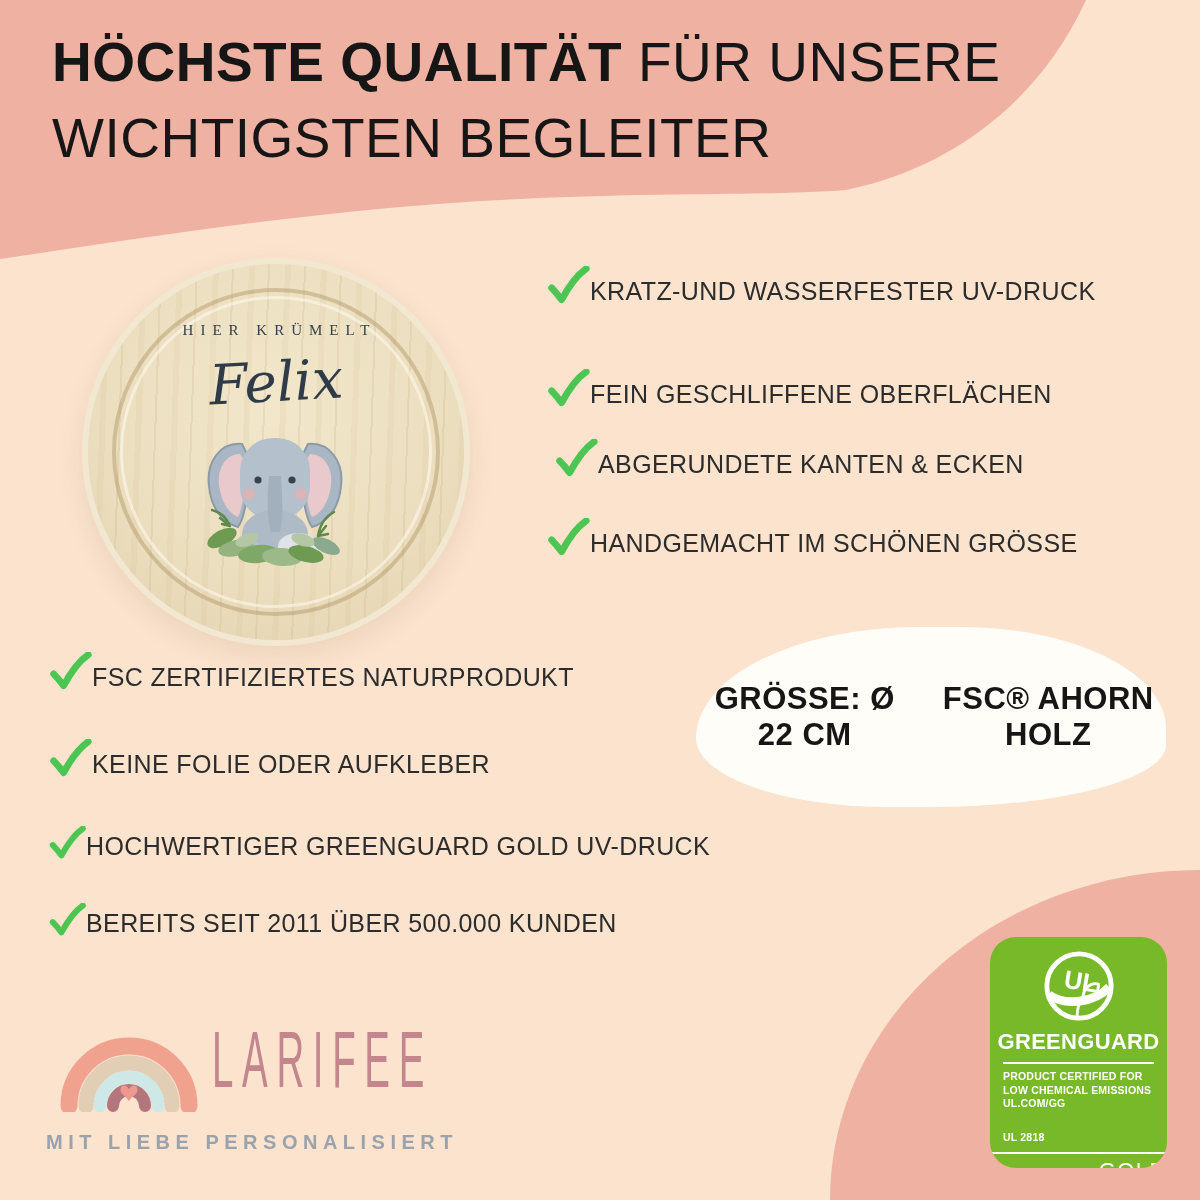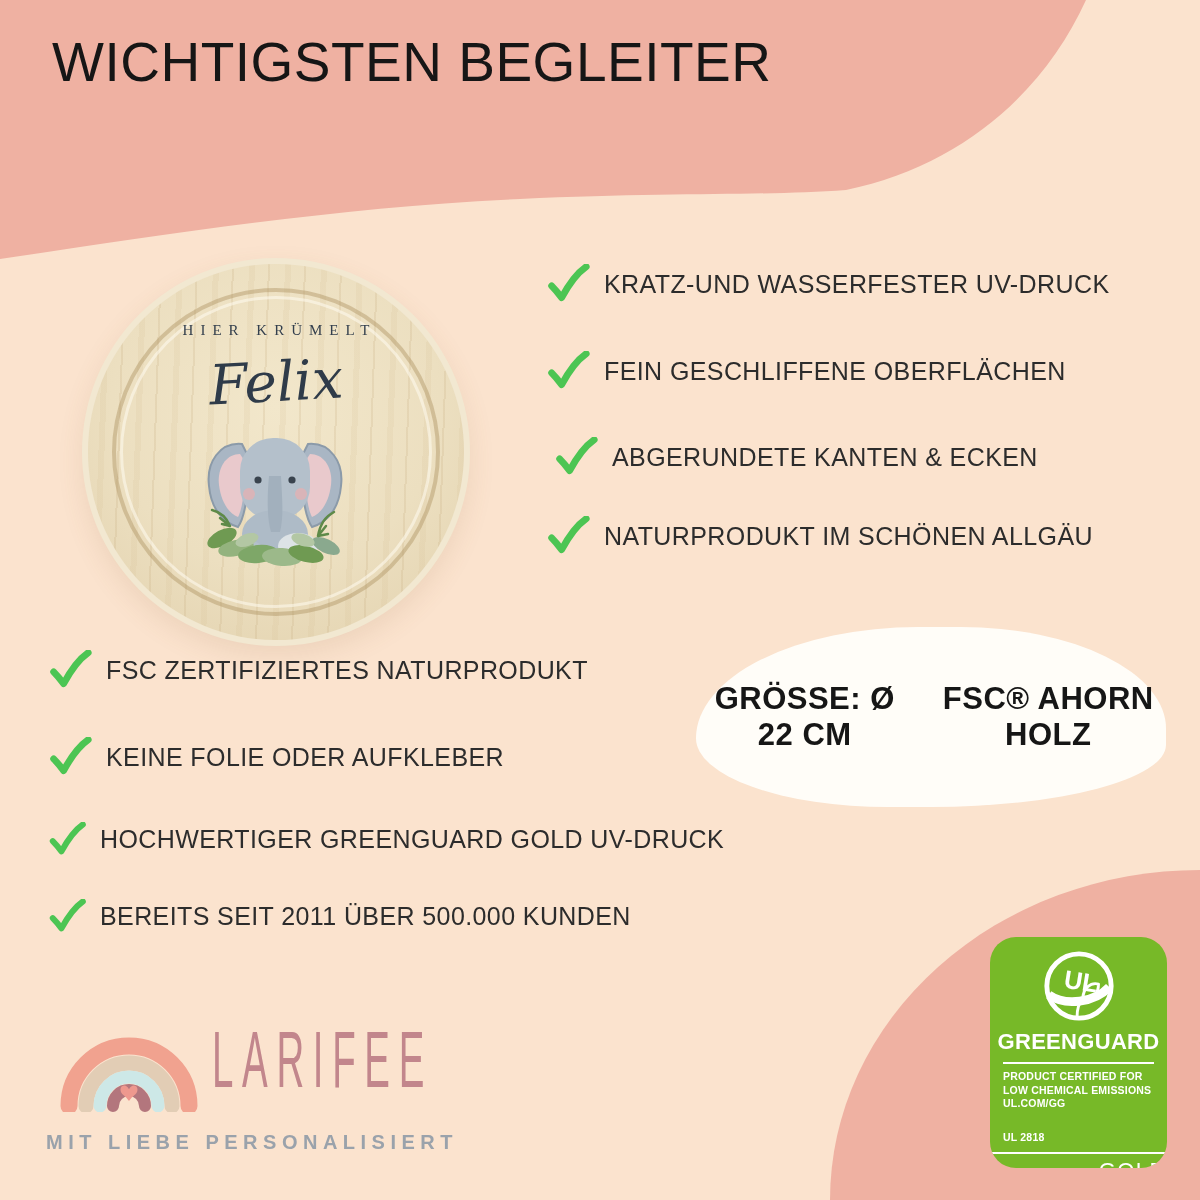--- a/index.html
+++ b/index.html
@@ -46,27 +46,27 @@
   }
   .board-name {
     position:absolute; top:92px; width:100%; text-align:center;
     font-family:"DejaVu Serif", serif; font-style:italic; font-size:55px;
     color:#2f3b49; transform:rotate(-3deg);
   }
   .elephant { position:absolute; left:118px; top:160px; }
 
   
   .feature {
-    position:absolute; display:flex; align-items:center; gap:14px; height:44px;
+    position:absolute; display:flex; align-items:flex-end; gap:0; height:44px;
     z-index:3; white-space:nowrap;
   }
   .feature .label { font-size:25px; color:#2c2c2c; letter-spacing:.4px; }
   .check { flex:0 0 auto; }
 
-  .fr1 { left:546px; top:262px; } .fr2 { left:546px; top:349px; }
+  .fr1 { left:546px; top:262px; } .fr2 { left:546px; top:365px; }
   .fr3 { left:554px; top:435px; } .fr4 { left:546px; top:514px; }
   .fl1 { left:48px;  top:648px; } .fl2 { left:48px;  top:735px; }
   .fl3 { left:48px;  top:817px; } .fl4 { left:48px;  top:894px; }
 
   
   .size-card {
     position:absolute; left:696px; top:627px; width:470px; height:180px; z-index:2;
     background:#fffdf8;
     border-radius:52% 48% 55% 45% / 68% 62% 38% 42%;
     display:flex; align-items:center; justify-content:center;
@@ -115,20 +115,21 @@
 </head>
 <body>
 
 <div class="canvas">
 
   <svg class="header-wave" width="1200" height="300" viewBox="0 0 1200 300">
     <path d="M0 0 L1086 0 C1044 92 962 166 846 190 C766 196 674 192 520 199 C332 207 144 238 0 259 Z" fill="#efb1a2"></path>
   </svg>
 
   <div class="headline">
+    <div><span class="bold">HÖCHSTE QUALITÄT</span> <span>FÜR UNSERE</span></div>
     <div>WICHTIGSTEN BEGLEITER</div>
   </div>
 
   <div class="corner-blob"></div>
 
   <div class="board">
     <div class="board-face"></div>
     <div class="board-groove"></div>
     <div class="board-groove-hl"></div>
     <div class="board-line1">HIER KRÜMELT</div>
@@ -184,21 +185,21 @@
   <div class="feature fr3">
     <svg class="check" width="44" height="40" viewBox="0 0 48 44">
         <path d="M6 24 C10 28 14 33 17 37 C24 24 34 10 44 3" stroke="#4cc553" stroke-width="7.5" fill="none" stroke-linecap="round" stroke-linejoin="round"></path>
       </svg>
     <span class="label">ABGERUNDETE KANTEN &amp; ECKEN</span>
   </div>
   <div class="feature fr4">
     <svg class="check" width="44" height="40" viewBox="0 0 48 44">
         <path d="M6 24 C10 28 14 33 17 37 C24 24 34 10 44 3" stroke="#4cc553" stroke-width="7.5" fill="none" stroke-linecap="round" stroke-linejoin="round"></path>
       </svg>
-    <span class="label">NATURPRODUKT IM SCHÖNEN ALLGÄU</span>
+    <span class="label">HANDGEMACHT IM SCHÖNEN GRÖSSE</span>
   </div>
 
   <div class="feature fl1">
     <svg class="check" width="44" height="40" viewBox="0 0 48 44">
         <path d="M6 24 C10 28 14 33 17 37 C24 24 34 10 44 3" stroke="#4cc553" stroke-width="7.5" fill="none" stroke-linecap="round" stroke-linejoin="round"></path>
       </svg>
     <span class="label">FSC ZERTIFIZIERTES NATURPRODUKT</span>
   </div>
   <div class="feature fl2">
     <svg class="check" width="44" height="40" viewBox="0 0 48 44">

